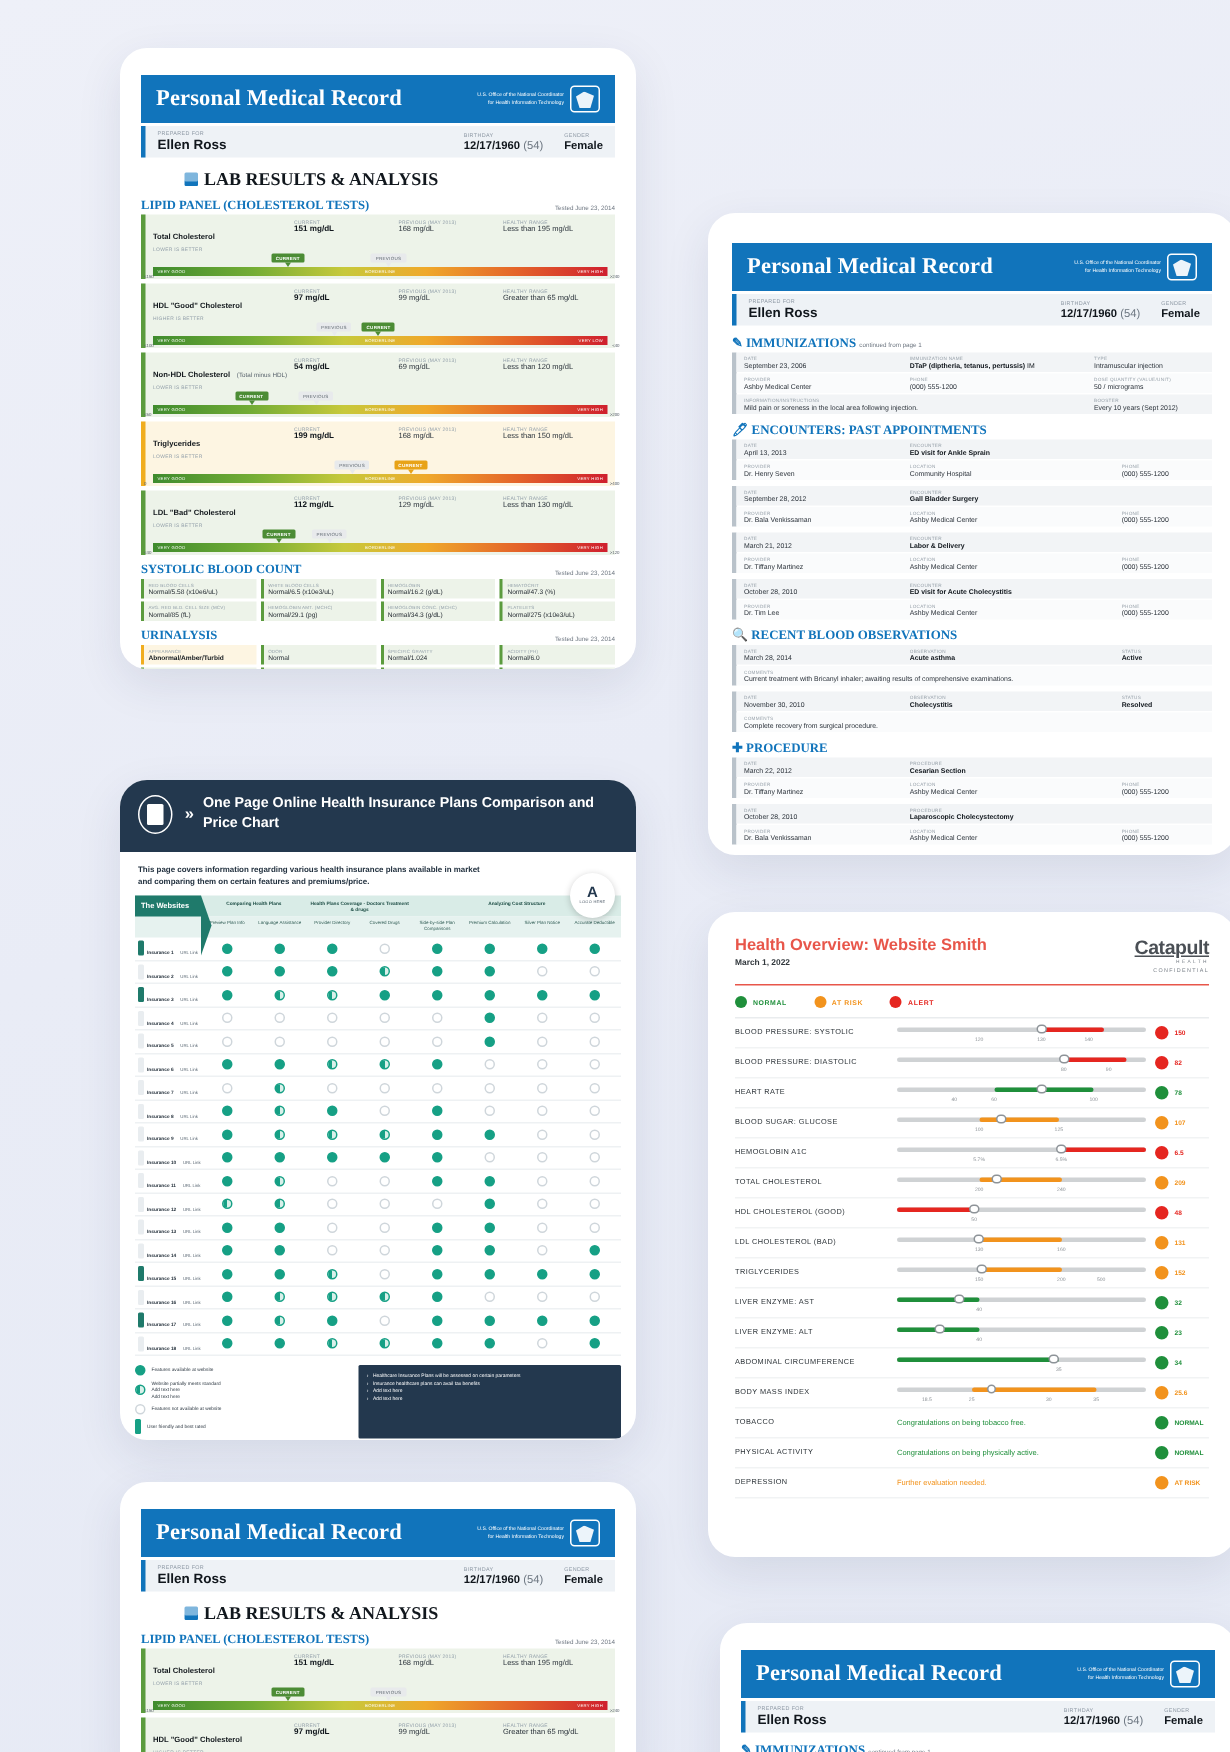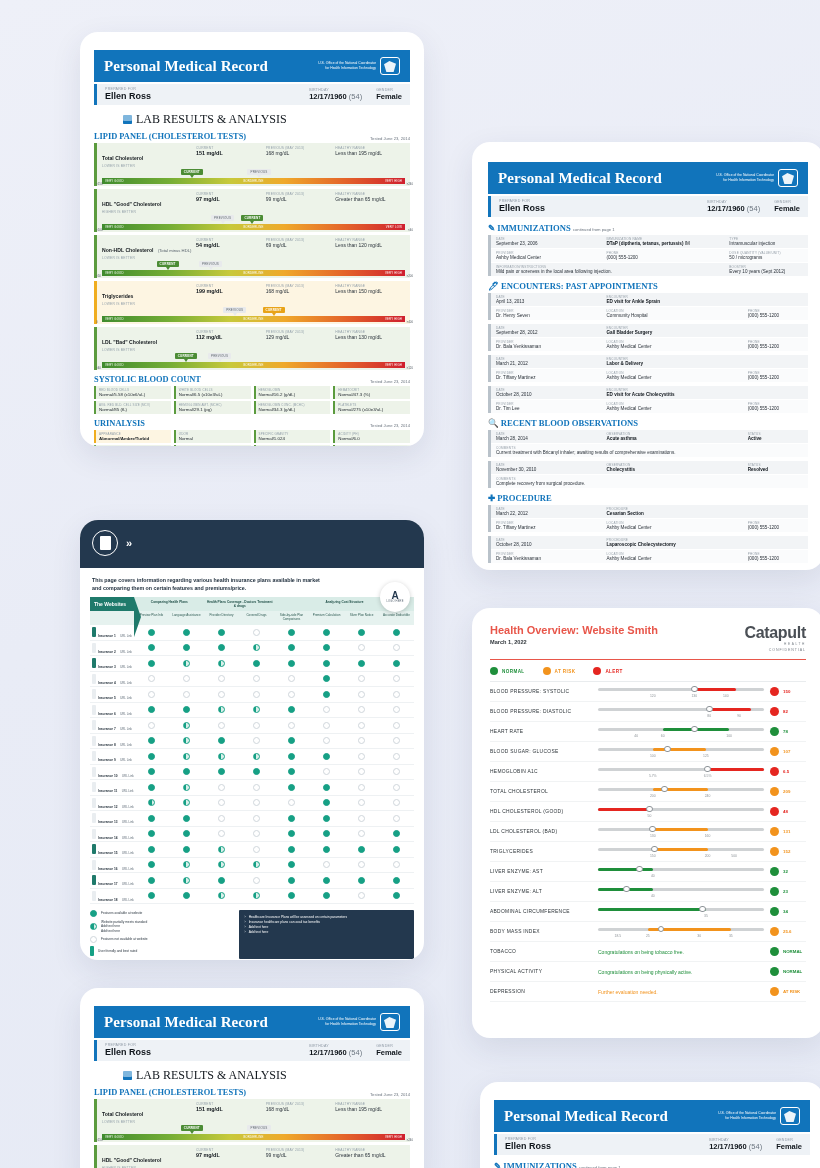--- a/index.html
+++ b/index.html
@@ -32,21 +32,21 @@
   .pmr-person {
     background:#eef2f6; display:flex; align-items:center; justify-content:space-between;
     padding:3px 8px 4px; border-left:3px solid #1174bb; margin-top:2px;
   }
   .lblsm { font-size:3.6px; color:#8d98a4; letter-spacing:.25px; text-transform:uppercase; }
   .pname { font-size:9px; font-weight:bold; color:#10161c; }
   .pmr-meta { display:flex; gap:14px; }
   .pmr-meta .v { font-size:7.5px; font-weight:bold; color:#10161c;}
   .pmr-meta .v span{ font-weight:normal; color:#6c7680; }
   .sec-h1 {
-    font-family:"Liberation Serif",serif; font-weight:normal; font-size:12px; color:#11171d;
+    font-family:"Liberation Serif",serif; font-weight:bold; font-size:12px; color:#11171d;
     display:flex; align-items:center; gap:4px; margin:7px 0 4px;padding-left:29px;
   }
   .sec-h1 .gi { width:9px; height:9px; background:#7fb6dd; border-radius:1px;
     box-shadow: inset 0 -3px 0 #1174bb; }
   .sec-h2 {
     font-family:"Liberation Serif",serif; font-weight:bold; font-size:8.4px; color:#1174bb;
     display:flex; justify-content:space-between; align-items:flex-end; margin:5px 0 2px;
   }
   .tested { font-family:"Liberation Sans",sans-serif; font-size:4.2px; color:#6d7680; font-weight:normal;}
   
@@ -134,21 +134,21 @@
   .legrow .lt{ font-size:3.2px; color:#2b3views; color:#2b3640; line-height:1.35;}
   .notebox{ flex:1; background:#23384e; color:#fff; padding:5px 6px; border-radius:1px;}
   .notebox div{ font-size:3.3px; line-height:1.5; display:flex; gap:3px;}
   
   #card-f { left:432px; top:608px; width:352px; height:430px; padding:16px 18px;}
   .ch-top{ display:flex; justify-content:space-between; align-items:flex-start;
      border-bottom:1.2px solid #e8564a; padding-bottom:7px;}
   .ch-title{ font-size:11px; color:#e8564a; font-weight:bold;}
   .ch-date{ font-size:5.6px; color:#32383d; font-weight:bold; margin-top:3px;}
   .cat-logo{ text-align:right;}
-  .cat-logo .n{ font-size:16px; font-weight:bold; color:#4a4f55; letter-spacing:-.3px;}
+  .cat-logo .n{ font-size:13px; font-weight:bold; color:#4a4f55; letter-spacing:-.3px;text-decoration:underline;}
   .cat-logo .s{ font-size:3.2px; color:#7a8189; letter-spacing:1.6px;}
   .cat-logo .c{ font-size:3.6px; color:#7a8189; letter-spacing:.9px; margin-top:2px;}
   .ch-legend{ display:flex; gap:18px; padding:7px 0 6px; border-bottom:1px solid #e9ecee;}
   .lg{ display:flex; align-items:center; gap:4px; font-size:4.6px; font-weight:bold; letter-spacing:.4px;}
   .bub{ width:8px;height:8px;border-radius:50%;}
   .mrow{ display:flex; align-items:center; height:20px; border-bottom:1px solid #f1f3f4;}
   .mlabel{ width:108px; font-size:4.9px; color:#2b3237; letter-spacing:.3px;}
   .mtrack{ flex:1; position:relative; height:20px;}
   .track{ position:absolute; left:0; right:0; top:6px; height:3px; background:#cfd2d4; border-radius:2px;}
   .seg{ position:absolute; top:6px; height:3px; border-radius:2px;}
@@ -726,20 +726,21 @@
     </div>
 
 </div>
 
 <div class="card" id="card-c">
   <div class="ins-head">
     <div class="ins-icon">
         <div class="doc"></div>
       </div>
     <div class="chev">»</div>
+    <div class="ins-title">One Page Online Health Insurance Plans Comparison and Price Chart</div>
   </div>
   <div class="ins-sub">This page covers information regarding various health insurance plans available in market and comparing them on certain features and premiums/price.</div>
   <div class="logo-badge">
     <div class="a">A</div>
     <div class="t">LOGO HERE</div>
   </div>
   <div class="itbl">
     <div class="ith">
       <div class="webcol">The Websites</div>
       <div id="grp-row" style="display:flex;flex:1;">

